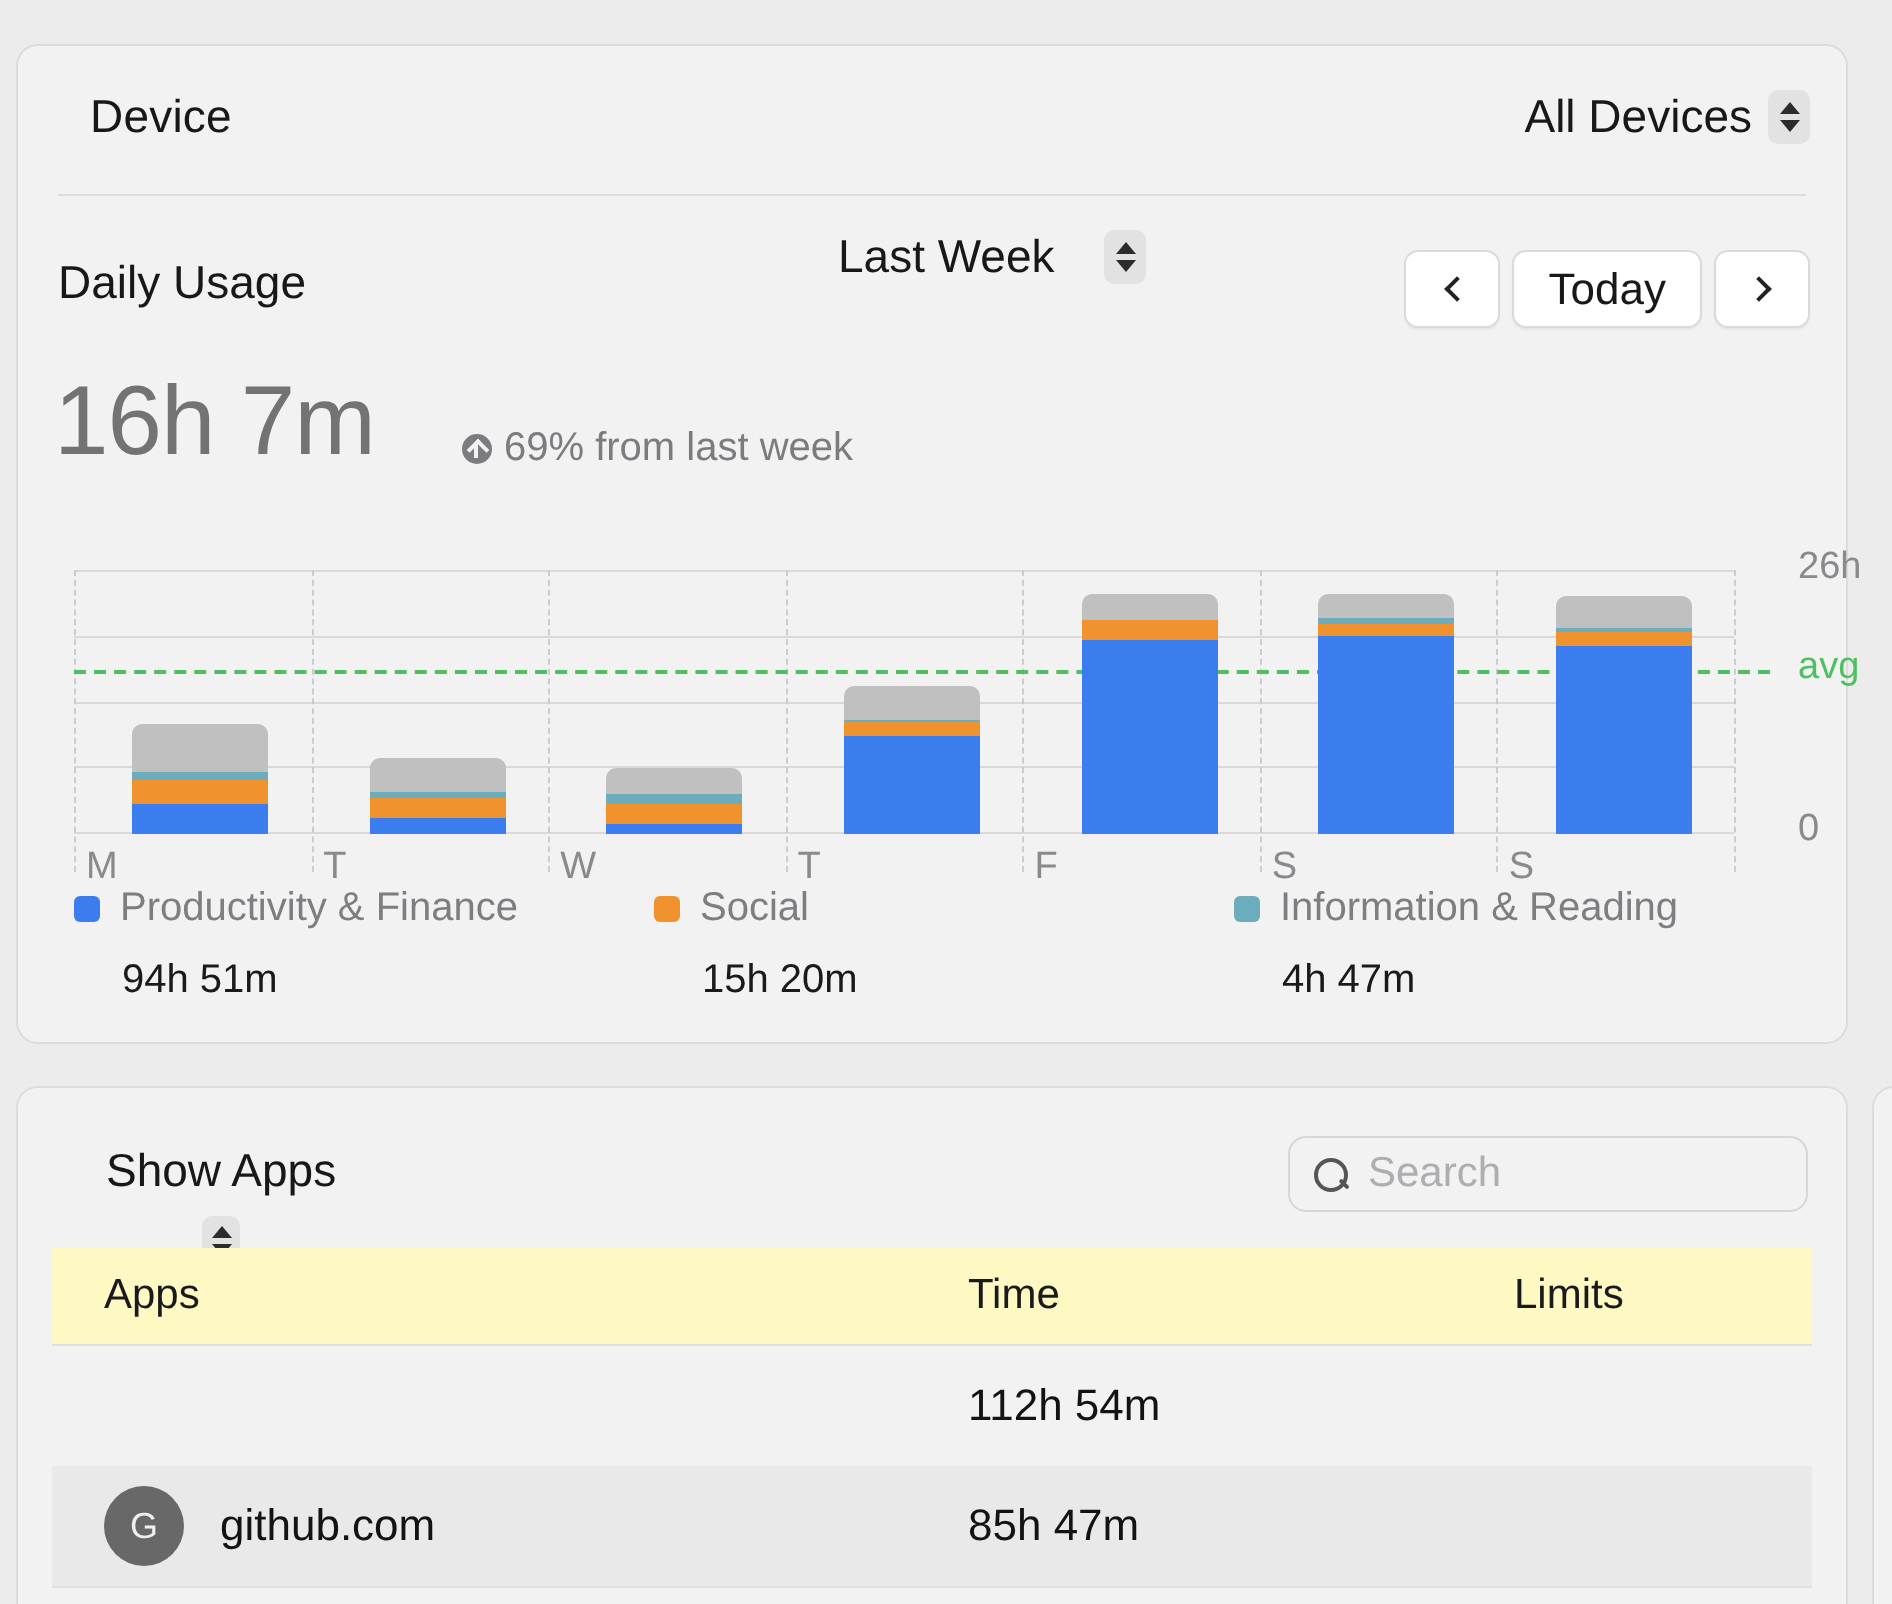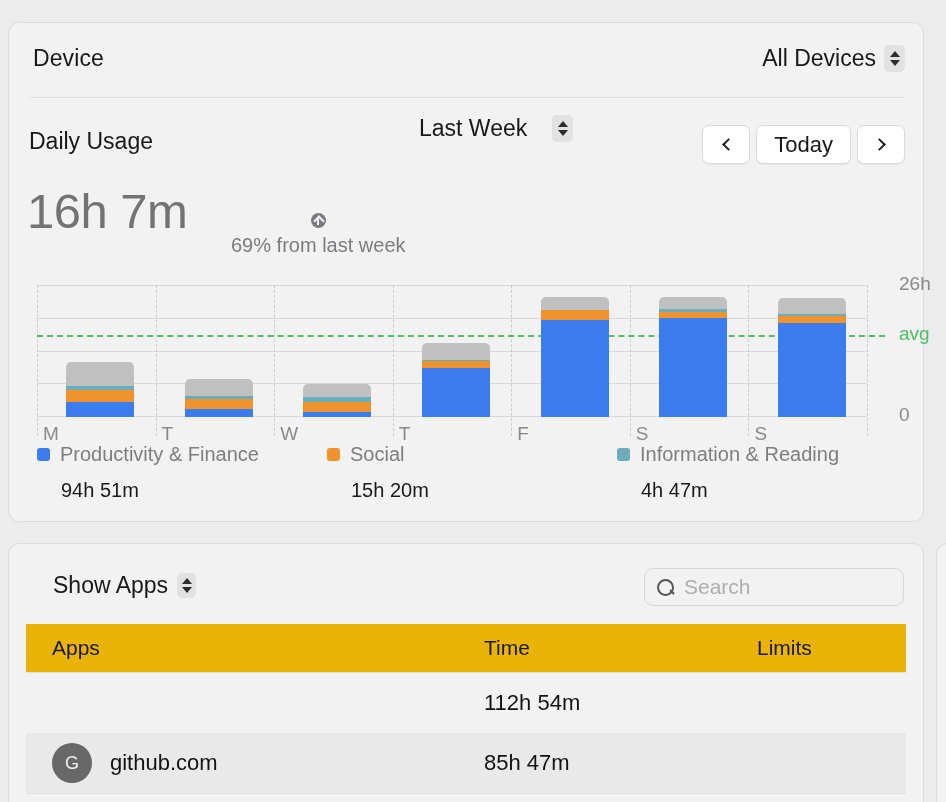--- a/index.html
+++ b/index.html
@@ -18,21 +18,21 @@
     background: #f2f2f2;
     border: 1px solid #dcdcdc;
     border-radius: 11px;
   }
   #usage-card { left: 8px; top: 22px; width: 916px; height: 500px; }
   #apps-card  { left: 8px; top: 543px; width: 916px; height: 290px; overflow: hidden; }
   #side-card  { left: 936px; top: 543px; width: 60px; height: 290px; }
 
   
   .device-row {
-    position: absolute; left: 4px; top: 0; right: 0; height: 73px;
+    position: absolute; left: 16px; top: 0; right: 0; height: 73px;
   }
   .device-label {
     position: absolute; left: 20px; top: 22px;
     font-size: 23px; color: #17181a; letter-spacing: .1px;
   }
   .device-picker {
     position: absolute; right: 18px; top: 22px;
     display: flex; align-items: center; gap: 8px;
   }
   .device-picker .val { font-size: 23px; color: #17181a; }
@@ -78,21 +78,21 @@
   .chev.left  { transform: rotate(-135deg); margin-left: 4px; }
   .chev.right { transform: rotate(45deg);  margin-right: 4px; }
 
   .big-total {
     position: absolute; left: 18px; top: 160px;
     font-size: 49px; color: #737373; letter-spacing: -0.5px;
   }
   .delta {
     position: absolute; left: 222px; top: 190px;
     display: flex; align-items: center; gap: 6px;
-    font-size: 20px; color: #7c7c80; flex-direction: column;
+    font-size: 20px; color: #7c7c80;
   }
   .arrow-up-circle {
     width: 15px; height: 15px; border-radius: 50%; background: #7c7c80;
     position: relative;
   }
   .arrow-up-circle::before {
     content:""; position:absolute; left:6.2px; top:3.5px;
     width:2px; height:8px; background:#f2f2f2;
   }
   .arrow-up-circle::after {
@@ -122,21 +122,21 @@
   
   .legend { position: absolute; left: 28px; top: 418px; width: 880px; height: 60px; }
   .lg-item { position: absolute; display: flex; align-items: center; gap: 10px; }
   .swatch { width: 13px; height: 13px; border-radius: 3px; }
   .lg-name { font-size: 20px; color: #7e7e82; }
   .lg-val { position: absolute; font-size: 20px; color: #1a1a1c; }
 
   
   .show-apps {
     position: absolute; left: 44px; top: 28px;
-    display: flex; align-items: center; gap: 9px;
+    display: flex; align-items: center; gap: 9px; flex-direction: column;
   }
   .show-apps .val { font-size: 23px; color: #17181a; }
   .stepper.sm { width: 19px; height: 25px; }
   .search-box {
     position: absolute; right: 19px; top: 24px; width: 260px; height: 38px;
     background: #f2f2f2; border: 1px solid #d7d7d7; border-radius: 9px;
     display: flex; align-items: center; gap: 10px; padding: 0 12px;
   }
   .search-ico { width: 17px; height: 17px; position: relative; flex: 0 0 auto; }
   .search-ico::before {
@@ -149,21 +149,21 @@
   }
   .search-input {
     border: none; outline: none; background: transparent;
     font-family: "Liberation Sans", sans-serif; font-size: 21px; color: #17181a;
     width: 100%;
   }
   .search-input::placeholder { color: #aeaeb2; }
 
   .thead {
     position: absolute; left: 17px; right: 17px; top: 80px; height: 48px;
-    background: #eab308; display: flex; align-items: center;
+    background: #fef9c3; display: flex; align-items: center;
   }
   .thead .h { font-size: 21px; color: #1a1a1c; position: absolute; }
   .trow {
     position: absolute; left: 17px; right: 17px; height: 60px;
     display: flex; align-items: center;
   }
   .trow.alt { background: #e9e9e9; }
   .cell-app { position: absolute; left: 26px; display: flex; align-items: center; gap: 18px; }
   .app-name { font-size: 22px; color: #131314; }
   .cell-time { position: absolute; left: 458px; font-size: 22px; color: #131314; }

